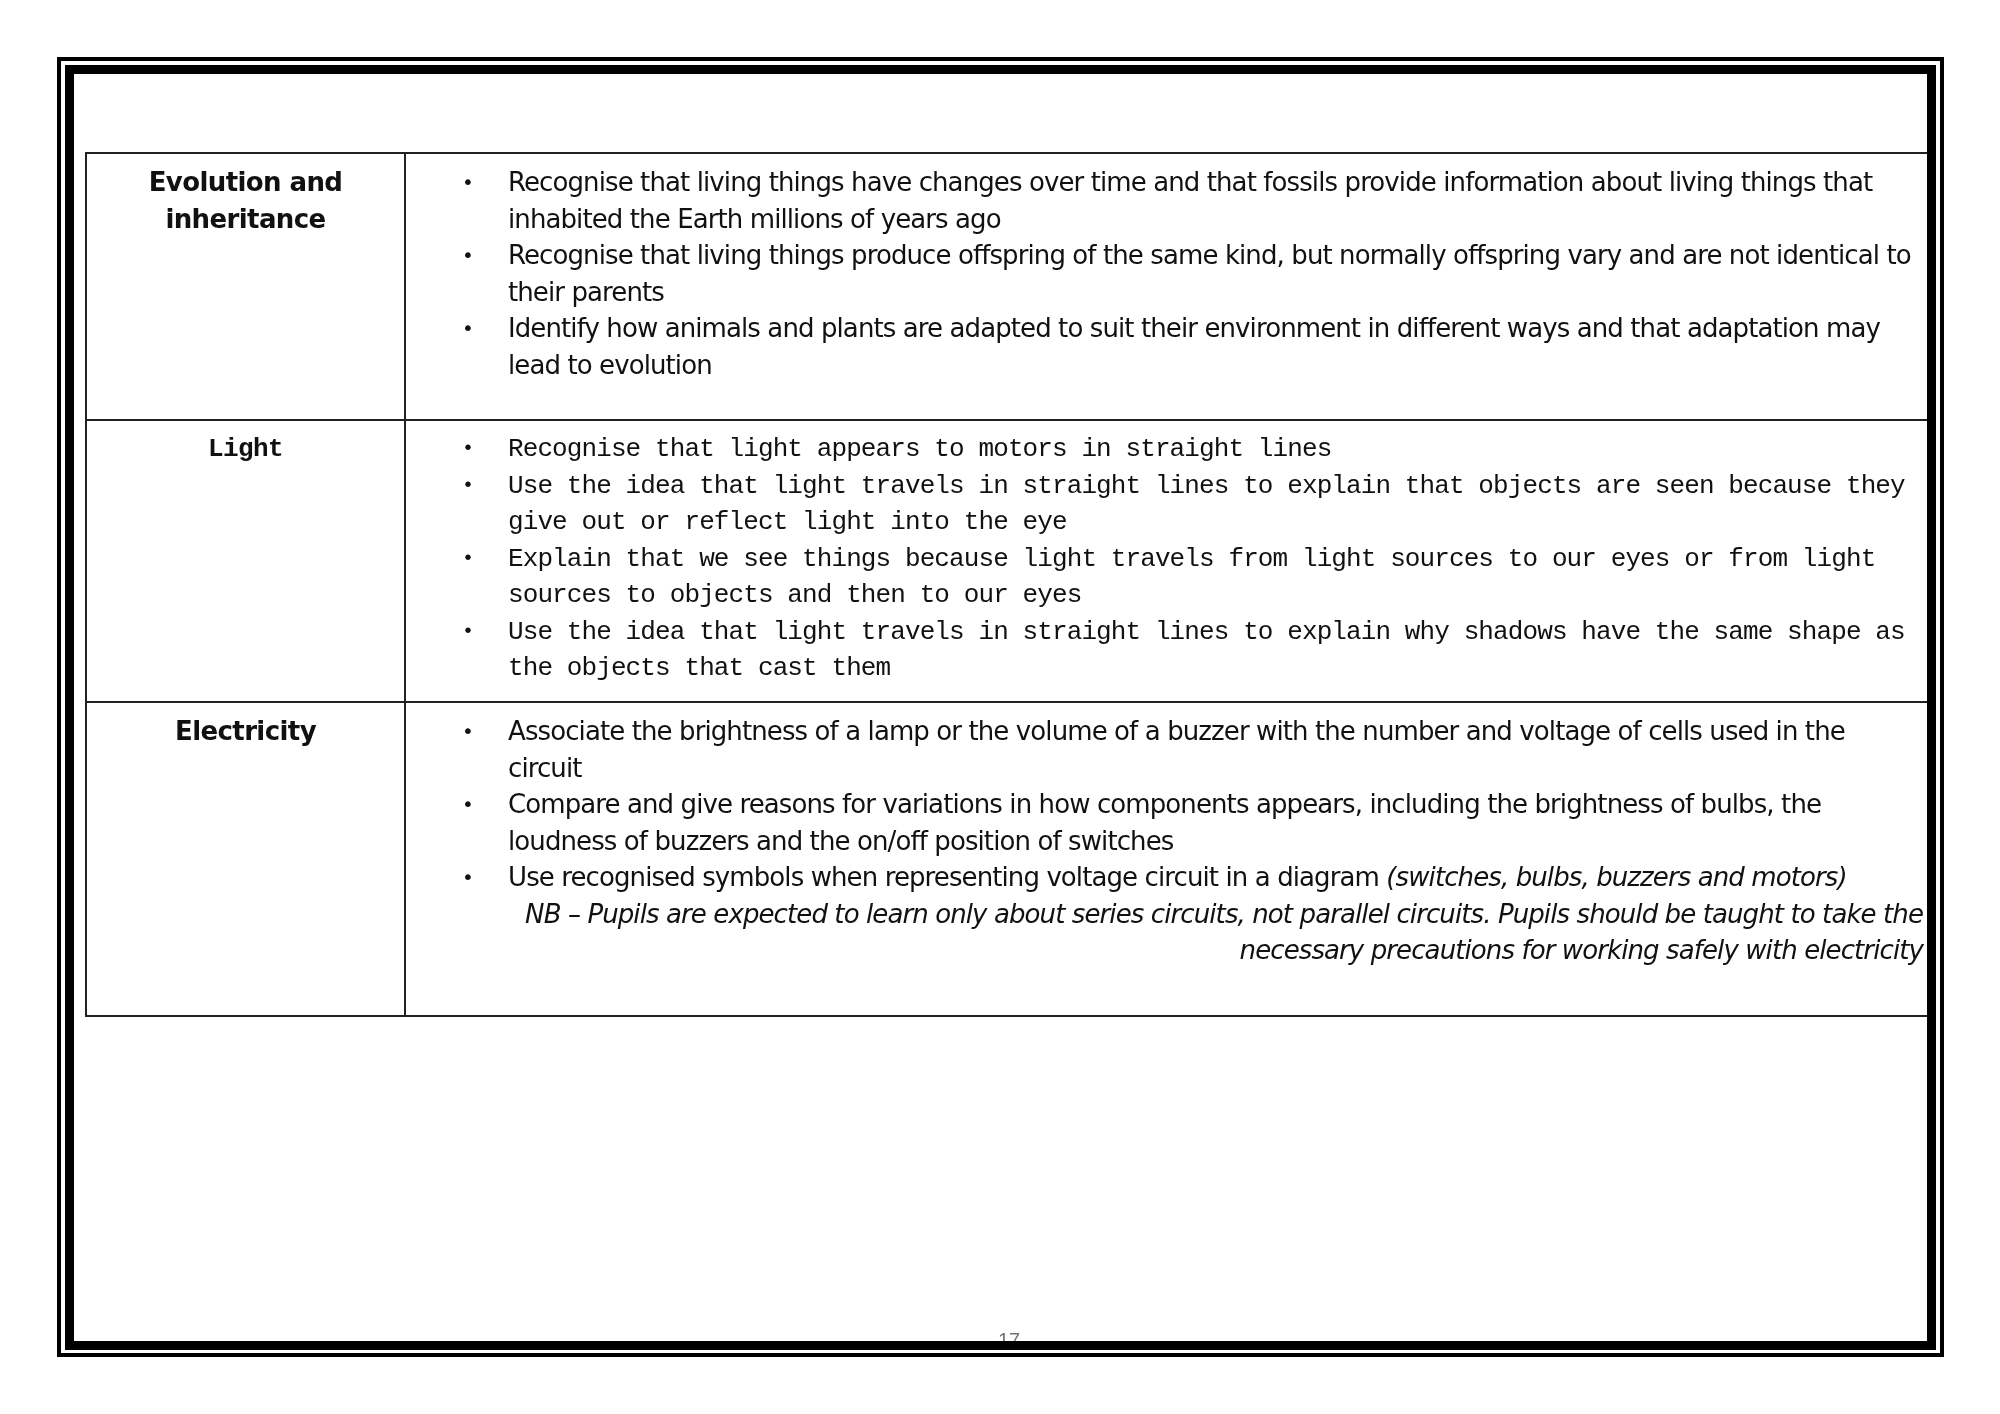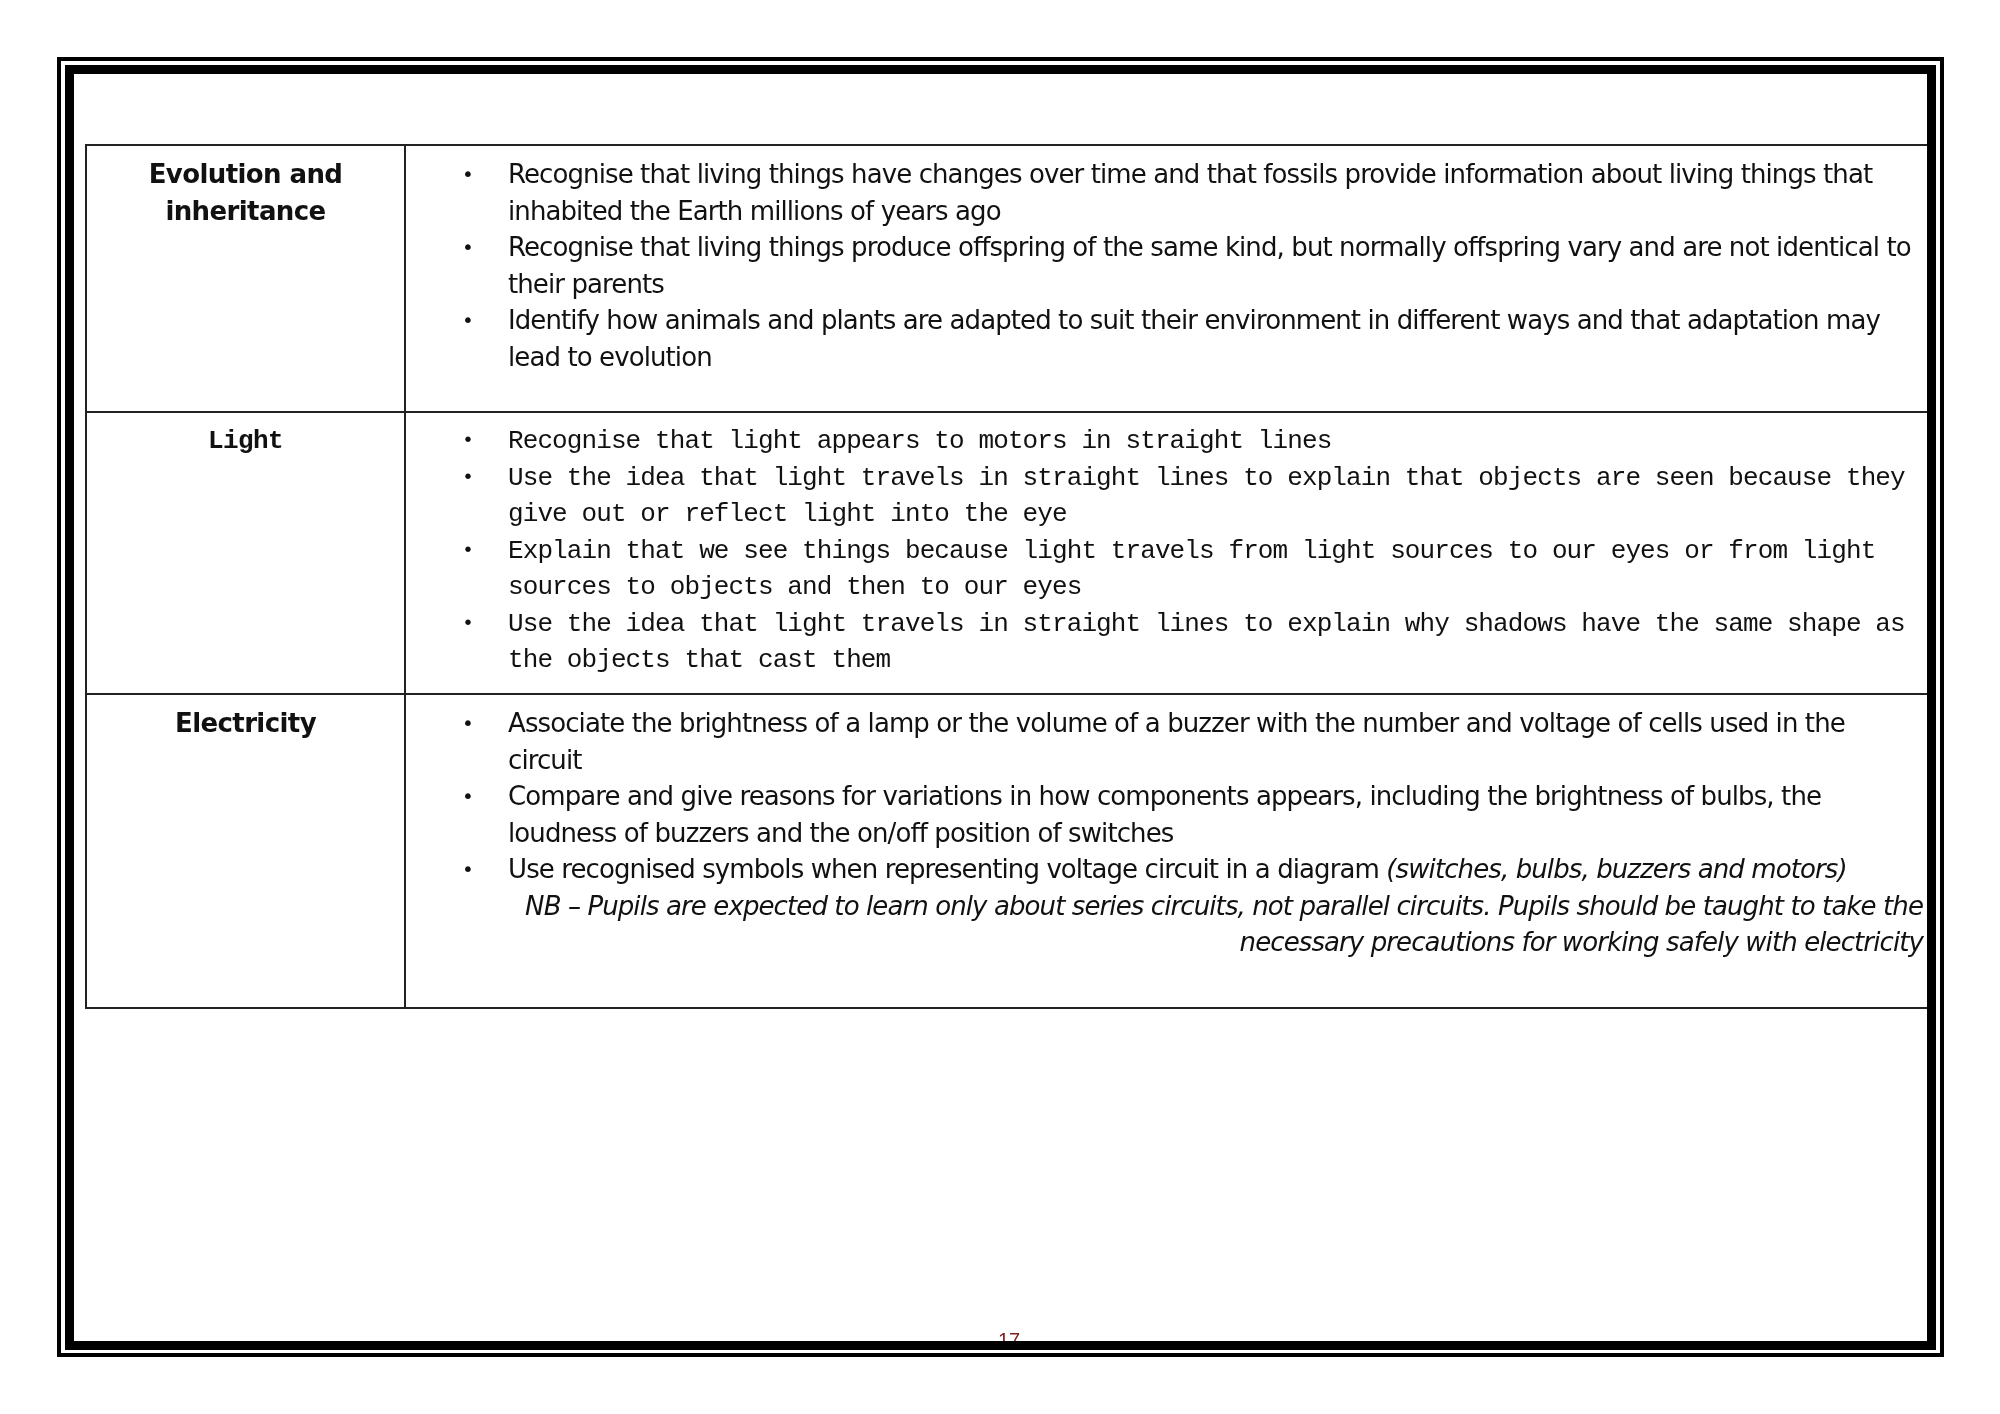--- a/index.html
+++ b/index.html
@@ -3,23 +3,23 @@
 <meta charset="utf-8">
 <style>
   html, body { margin: 0; padding: 0; background: #ffffff; }
   body { width: 2000px; height: 1414px; position: relative; overflow: hidden;
          font-family: "DejaVu Sans", sans-serif; color: #111; }
   .frame-outer { position: absolute; left: 57px; top: 57px; width: 1887px; height: 1300px;
                  border: 4px solid #000; box-sizing: border-box; }
   .frame-inner { position: absolute; left: 65px; top: 65px; width: 1871px; height: 1285px;
                  border: 9px solid #000; box-sizing: border-box; }
   .page-number { position: absolute; left: 998px; top: 1330px; font-size: 20px; line-height: 20px;
-                 color: #7f1d1d; font-family: "Liberation Sans", sans-serif; z-index: 1; }
+                 color: #737373; font-family: "Liberation Sans", sans-serif; z-index: 1; }
   .frame-inner { z-index: 2; }
-  table.curriculum { position: absolute; left: 85px; top: 144px; width: 1850px;
+  table.curriculum { position: absolute; left: 85px; top: 152px; width: 1850px;
                      border-collapse: collapse; table-layout: fixed; }
   table.curriculum td { border: 2px solid #222; vertical-align: top; padding: 0; }
   td.topic { width: 317px; text-align: center; font-weight: bold; font-size: 26px;
              line-height: 37px; padding-top: 10px !important; letter-spacing: -0.6px; }
   td.content { font-size: 26px; line-height: 36.5px; letter-spacing: -0.9px; }
   ul.objectives { list-style: none; margin: 0; padding: 10px 10px 0 0; }
   ul.objectives li { position: relative; padding-left: 102px; margin-bottom: 0; }
   ul.objectives li .bullet { position: absolute; left: 56px; top: 0; font-size: 20px; }
   .row-evo td { height: 255px; }
   .row-light td { height: 270px; font-family: Liberation Mono, monospace; }

